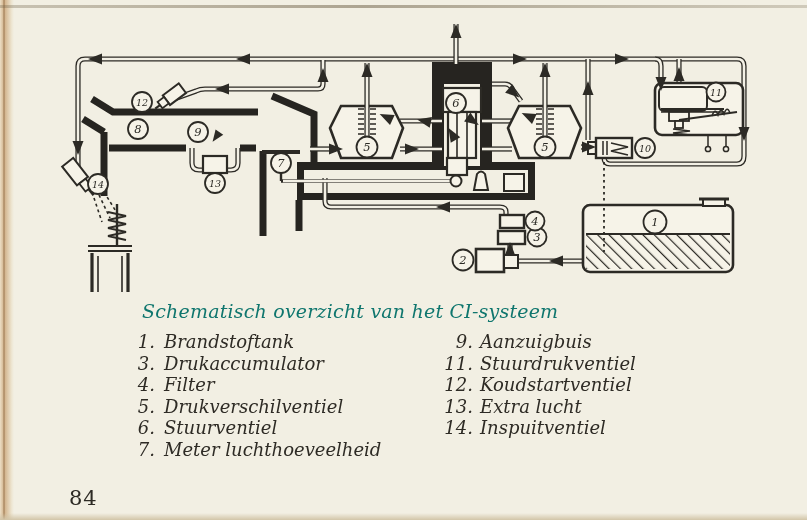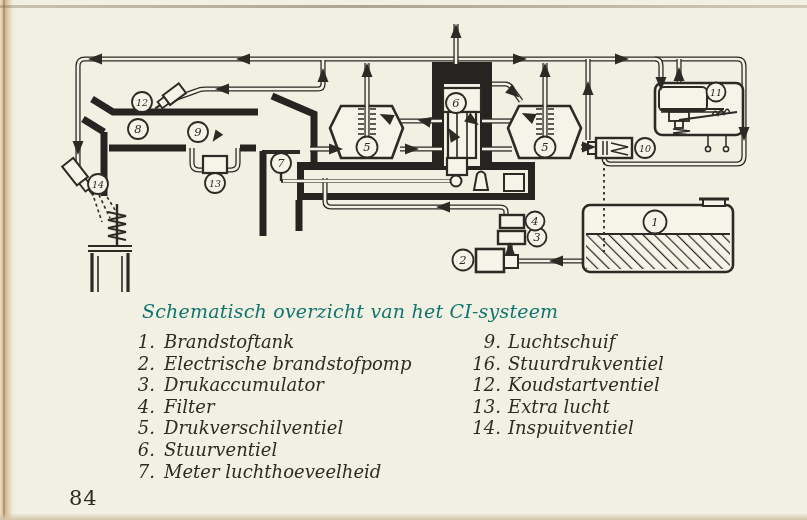--- a/index.html
+++ b/index.html
@@ -22,21 +22,21 @@
   .pB{stroke:#2c2a25;stroke-width:5.2;fill:none;}
   .pW{stroke:#f3f0e5;stroke-width:2.6;fill:none;}
   .cp{fill:#f6f3e8;stroke:#2c2a25;}
   .ln{stroke:#2c2a25;fill:none;}
   text.cnum{font-family:"DejaVu Serif","Liberation Serif",serif;font-style:italic;
     fill:#2b2a25;text-anchor:middle;}
 
   .caption{position:absolute;left:142px;top:300px;font-style:italic;font-size:19px;
     letter-spacing:.2px;color:#0f766e;white-space:nowrap;}
   .legend{position:absolute;left:128px;top:331px;display:flex;font-style:italic;
-    font-size:18px;color:#2e2b25;gap:28px;}
+    font-size:18px;color:#2e2b25;}
   .legend .colL{width:305px;}
   .lrow{height:21.6px;line-height:21.6px;white-space:nowrap;}
   .lnum{display:inline-block;text-align:right;}
   .colL .lnum{width:27px;margin-right:9px;}
   .colR .lnum{width:40px;margin-right:7px;}
   .pageno{position:absolute;left:69px;top:486px;font-size:21px;color:#2e2b25;letter-spacing:1px;}
 </style>
 </head>
 <body>
 
@@ -268,29 +268,28 @@
     <circle class="cp" cx="98" cy="184" r="10"></circle>
     <text class="cnum" x="98" y="187.5" font-size="9.5">14</text>
   </g>
 </svg>
 
 <div class="caption">Schematisch overzicht van het CI-systeem</div>
 
 <div class="legend">
   <div class="colL">
     <div class="lrow"><span class="lnum">1.</span><span>Brandstoftank</span></div>
-    <div class="lrow"><span class="lnum">2.</span><span>Electrische brandstofpomp</span></div>
     <div class="lrow"><span class="lnum">3.</span><span>Drukaccumulator</span></div>
     <div class="lrow"><span class="lnum">4.</span><span>Filter</span></div>
     <div class="lrow"><span class="lnum">5.</span><span>Drukverschilventiel</span></div>
     <div class="lrow"><span class="lnum">6.</span><span>Stuurventiel</span></div>
     <div class="lrow"><span class="lnum">7.</span><span>Meter luchthoeveelheid</span></div>
   </div>
   <div class="colR">
-    <div class="lrow"><span class="lnum">9.</span><span>Luchtschuif</span></div>
-    <div class="lrow"><span class="lnum">16.</span><span>Stuurdrukventiel</span></div>
+    <div class="lrow"><span class="lnum">9.</span><span>Aanzuigbuis</span></div>
+    <div class="lrow"><span class="lnum">11.</span><span>Stuurdrukventiel</span></div>
     <div class="lrow"><span class="lnum">12.</span><span>Koudstartventiel</span></div>
     <div class="lrow"><span class="lnum">13.</span><span>Extra lucht</span></div>
     <div class="lrow"><span class="lnum">14.</span><span>Inspuitventiel</span></div>
   </div>
 </div>
 
 <div class="pageno">84</div>
 
 </body></html>

